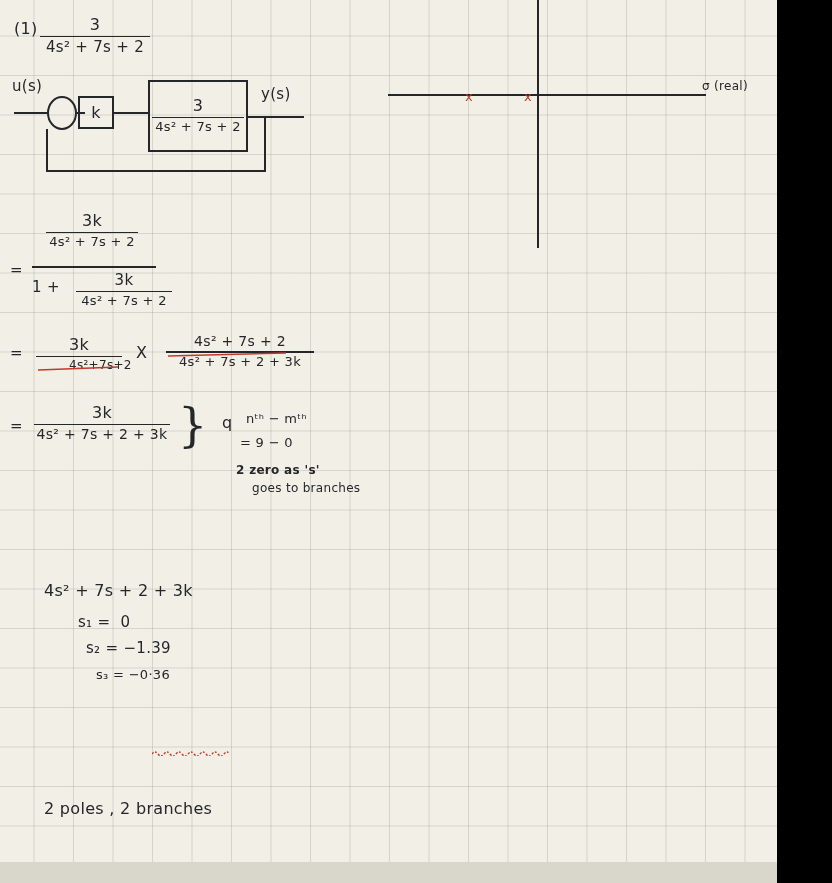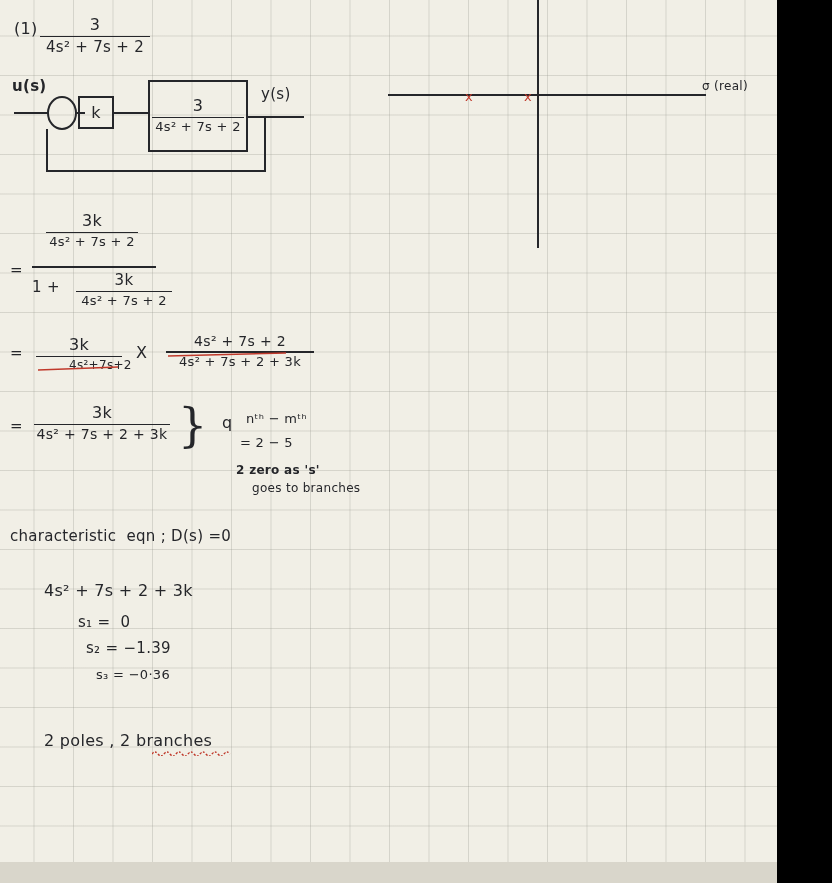--- a/index.html
+++ b/index.html
@@ -127,21 +127,21 @@
 
     <div class="ink hand" style="left:14px; top:20px; font-size:16px;">(1)</div>
 
     <div class="frac" style="left:40px; top:16px; width:110px;">
       <span class="ink hand num" style="position:relative; font-size:16px;">3</span>
       <span class="bar"></span>
       <span class="ink hand den" style="position:relative; font-size:15px;">4s² + 7s + 2</span>
     </div>
 
     <div>
-      <div class="ink hand" style="left:12px; top:78px; font-size:15px;font-weight:bold;">u(s)</div>
+      <div class="ink hand" style="left:12px; top:78px; font-size:15px;">u(s)</div>
 
       <div class="line-h" style="left:14px; top:112px; width:34px;"></div>
 
       <div class="summer" style="left:47px; top:96px;"></div>
 
       <div class="line-h" style="left:77px; top:112px; width:: 0; width:8px;"></div>
 
       <div class="box" style="left:78px; top:96px; width:36px; height:33px;">
         <span class="ink hand" style="position:relative; font-size:16px;">k</span>
       </div>
@@ -219,33 +219,32 @@
 
     <div class="frac" style="left:34px; top:404px; width:136px;">
       <span class="ink hand num" style="position:relative; font-size:16px;">3k</span>
       <span class="bar"></span>
       <span class="ink hand den" style="position:relative; font-size:14px;">4s² + 7s + 2 + 3k</span>
     </div>
 
     <div class="brace" style="left:178px; top:398px;">}</div>
     <div class="ink hand" style="left:222px; top:414px; font-size:16px;">q</div>
     <div class="ink hand" style="left:246px; top:412px; font-size:13px;">nᵗʰ − mᵗʰ</div>
-    <div class="ink hand" style="left:240px; top:436px; font-size:13px;">= 2 − 5</div>
+    <div class="ink hand" style="left:240px; top:436px; font-size:13px;">= 9 − 0</div>
     <div class="ink hand" style="left:236px; top:464px; font-size:12px;font-weight:bold;">2 zero as 's'</div>
     <div class="ink hand" style="left:252px; top:482px; font-size:12px;">goes to branches</div>
 
-    <div class="ink hand" style="left:10px; top:528px; font-size:15px;">characteristic  eqn ; D(s) =0</div>
     <div class="ink hand" style="left:44px; top:582px; font-size:16px;">4s² + 7s + 2 + 3k</div>
     <div class="ink hand" style="left:78px; top:614px; font-size:15px;">s₁ =  0</div>
     <div class="ink hand" style="left:86px; top:640px; font-size:15px;">s₂ = −1.39</div>
     <div class="ink hand" style="left:96px; top:668px; font-size:13px;">s₃ = −0·36</div>
 
     <svg class="underline-red" style="left:152px; top:748px; width:82px; height:8px;" viewBox="0 0 82 8" preserveAspectRatio="none">
       <path d="M0 6 Q3 2 6 6 T12 6 T18 6 T24 6 T30 6 T36 6 T42 6 T48 6 T54 6 T60 6 T66 6 T72 6 T78 6" stroke="#c0392b" stroke-width="1.3" fill="none" stroke-dasharray="2 1.6"></path>
     </svg>
 
-    <div class="ink hand" style="left:44px; top:732px; font-size:16px;text-align:right;">2 poles , 2 branches</div>
+    <div class="ink hand" style="left:44px; top:800px; font-size:16px;text-align:right;">2 poles , 2 branches</div>
 
   </div>
 
   <div id="paper-bottom-edge"></div>
 
 </div>
 
 </body></html>

